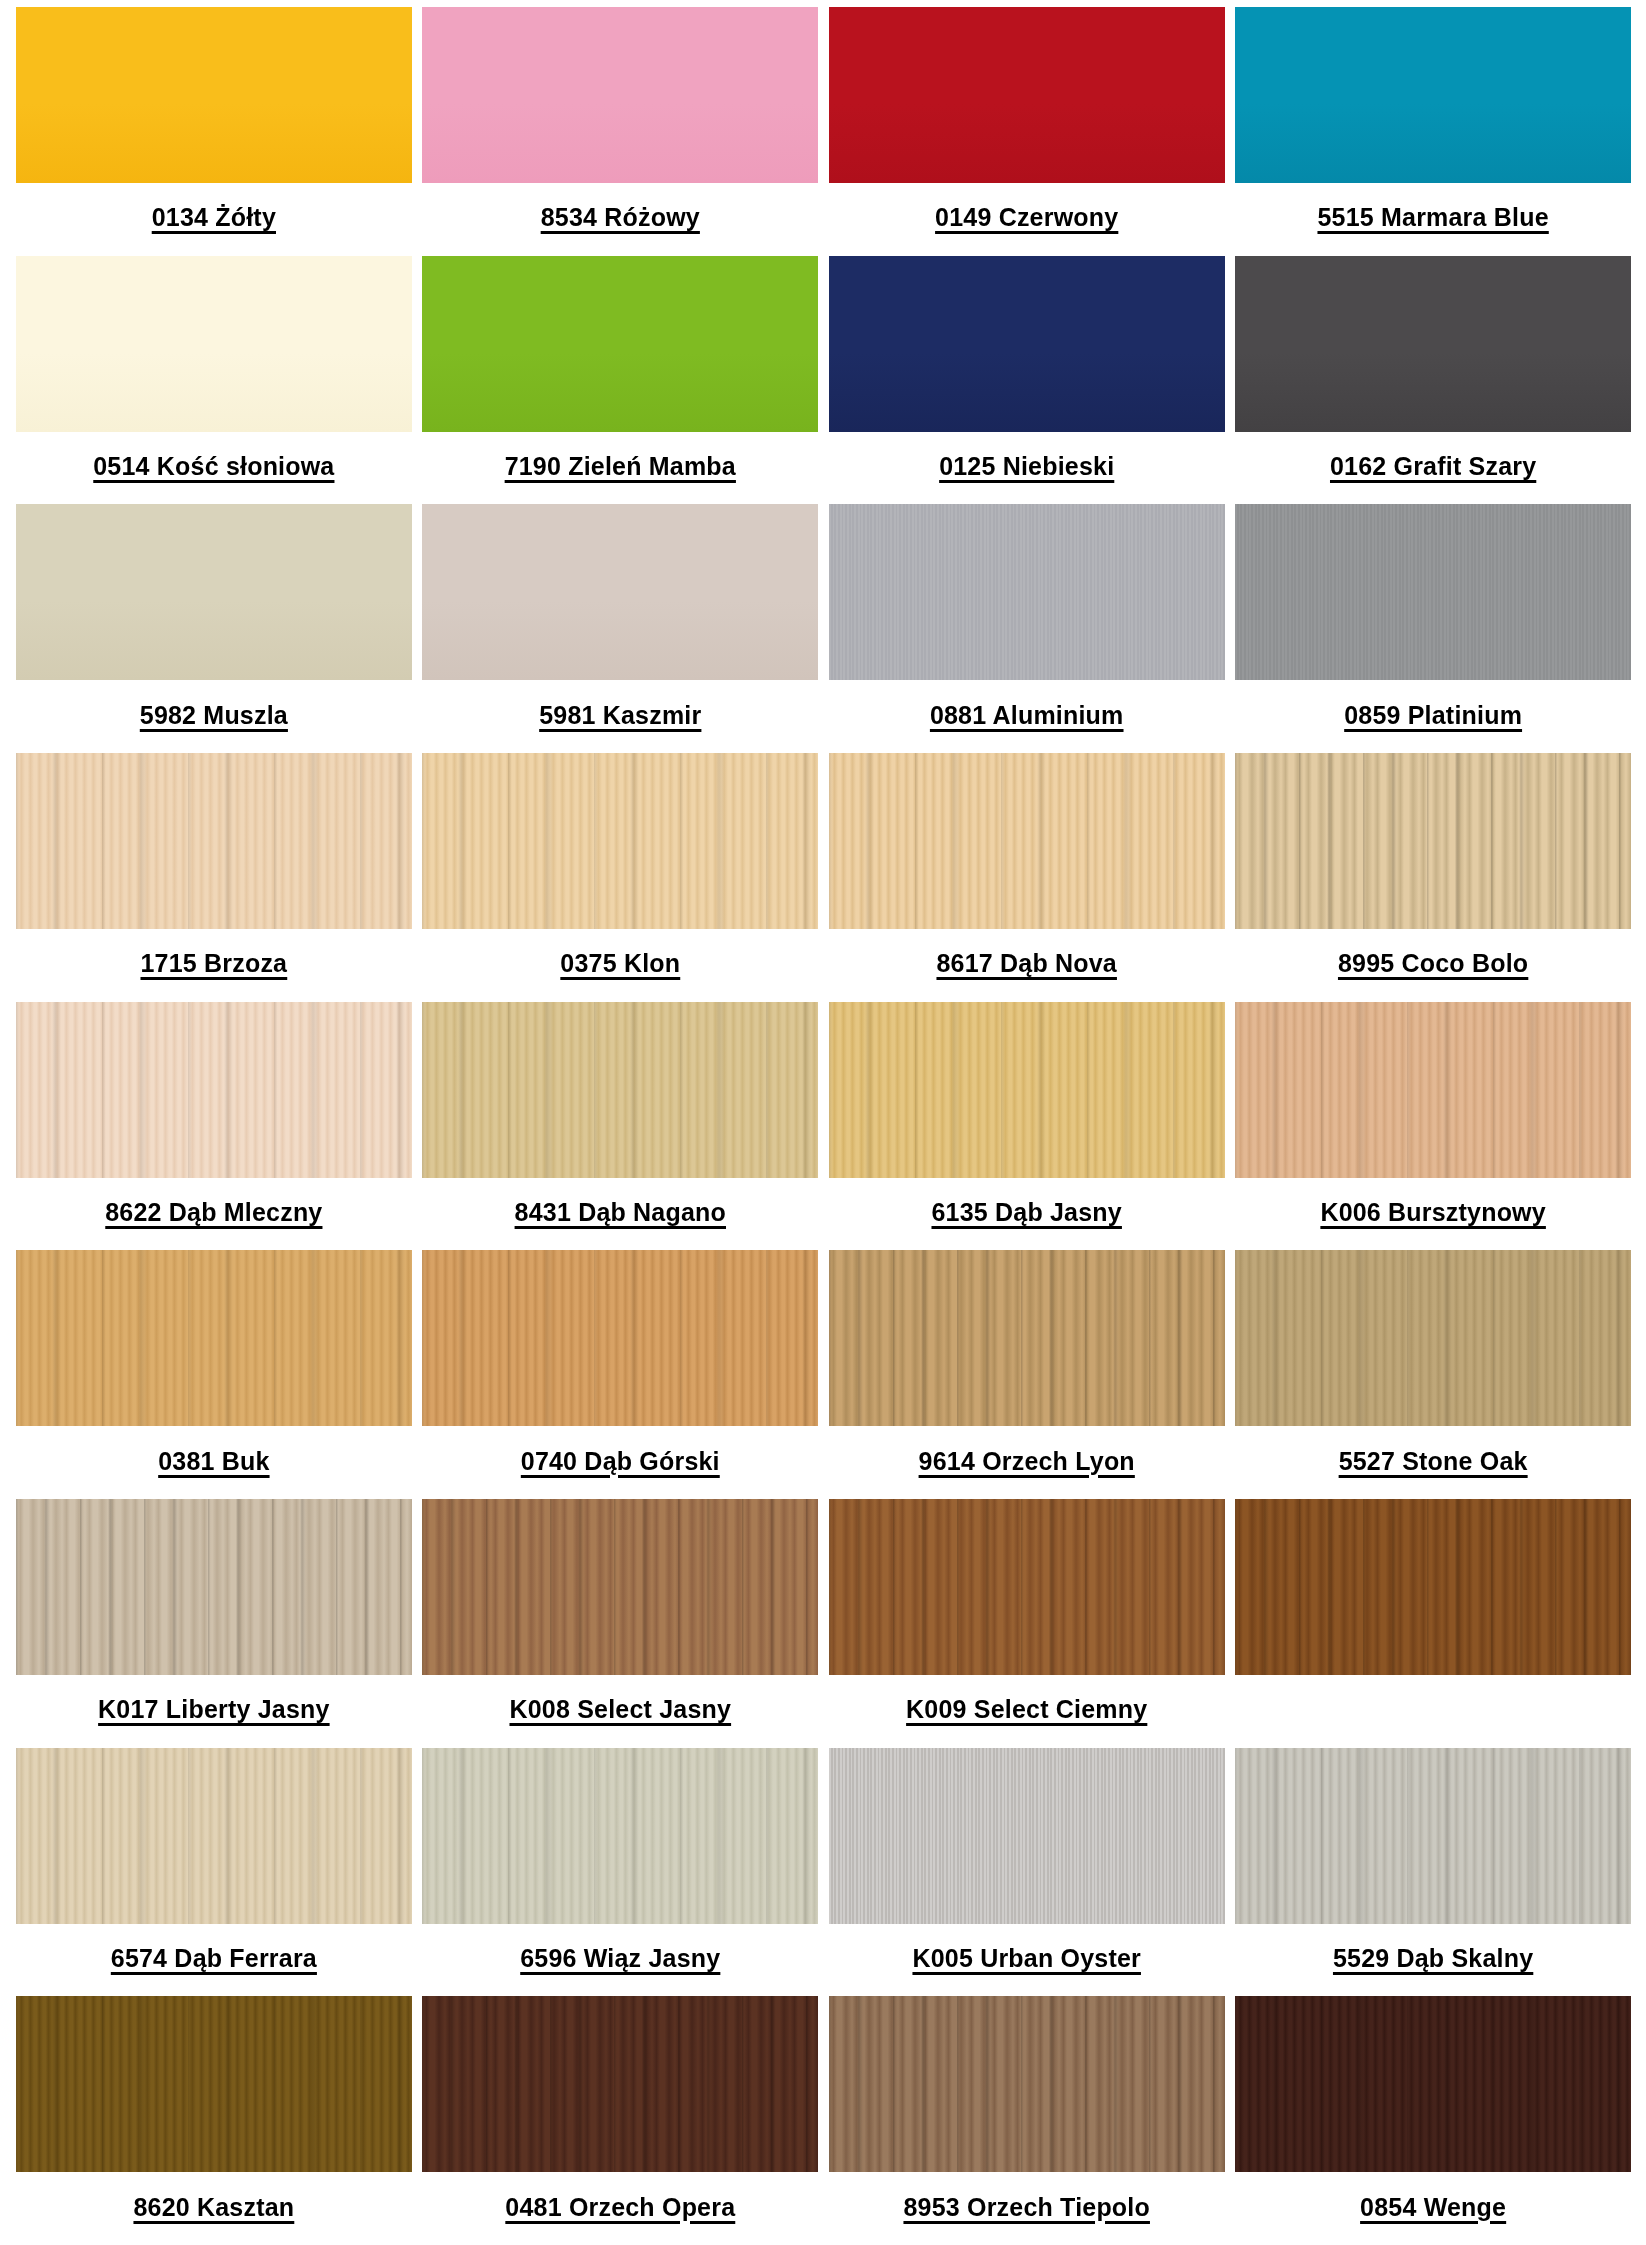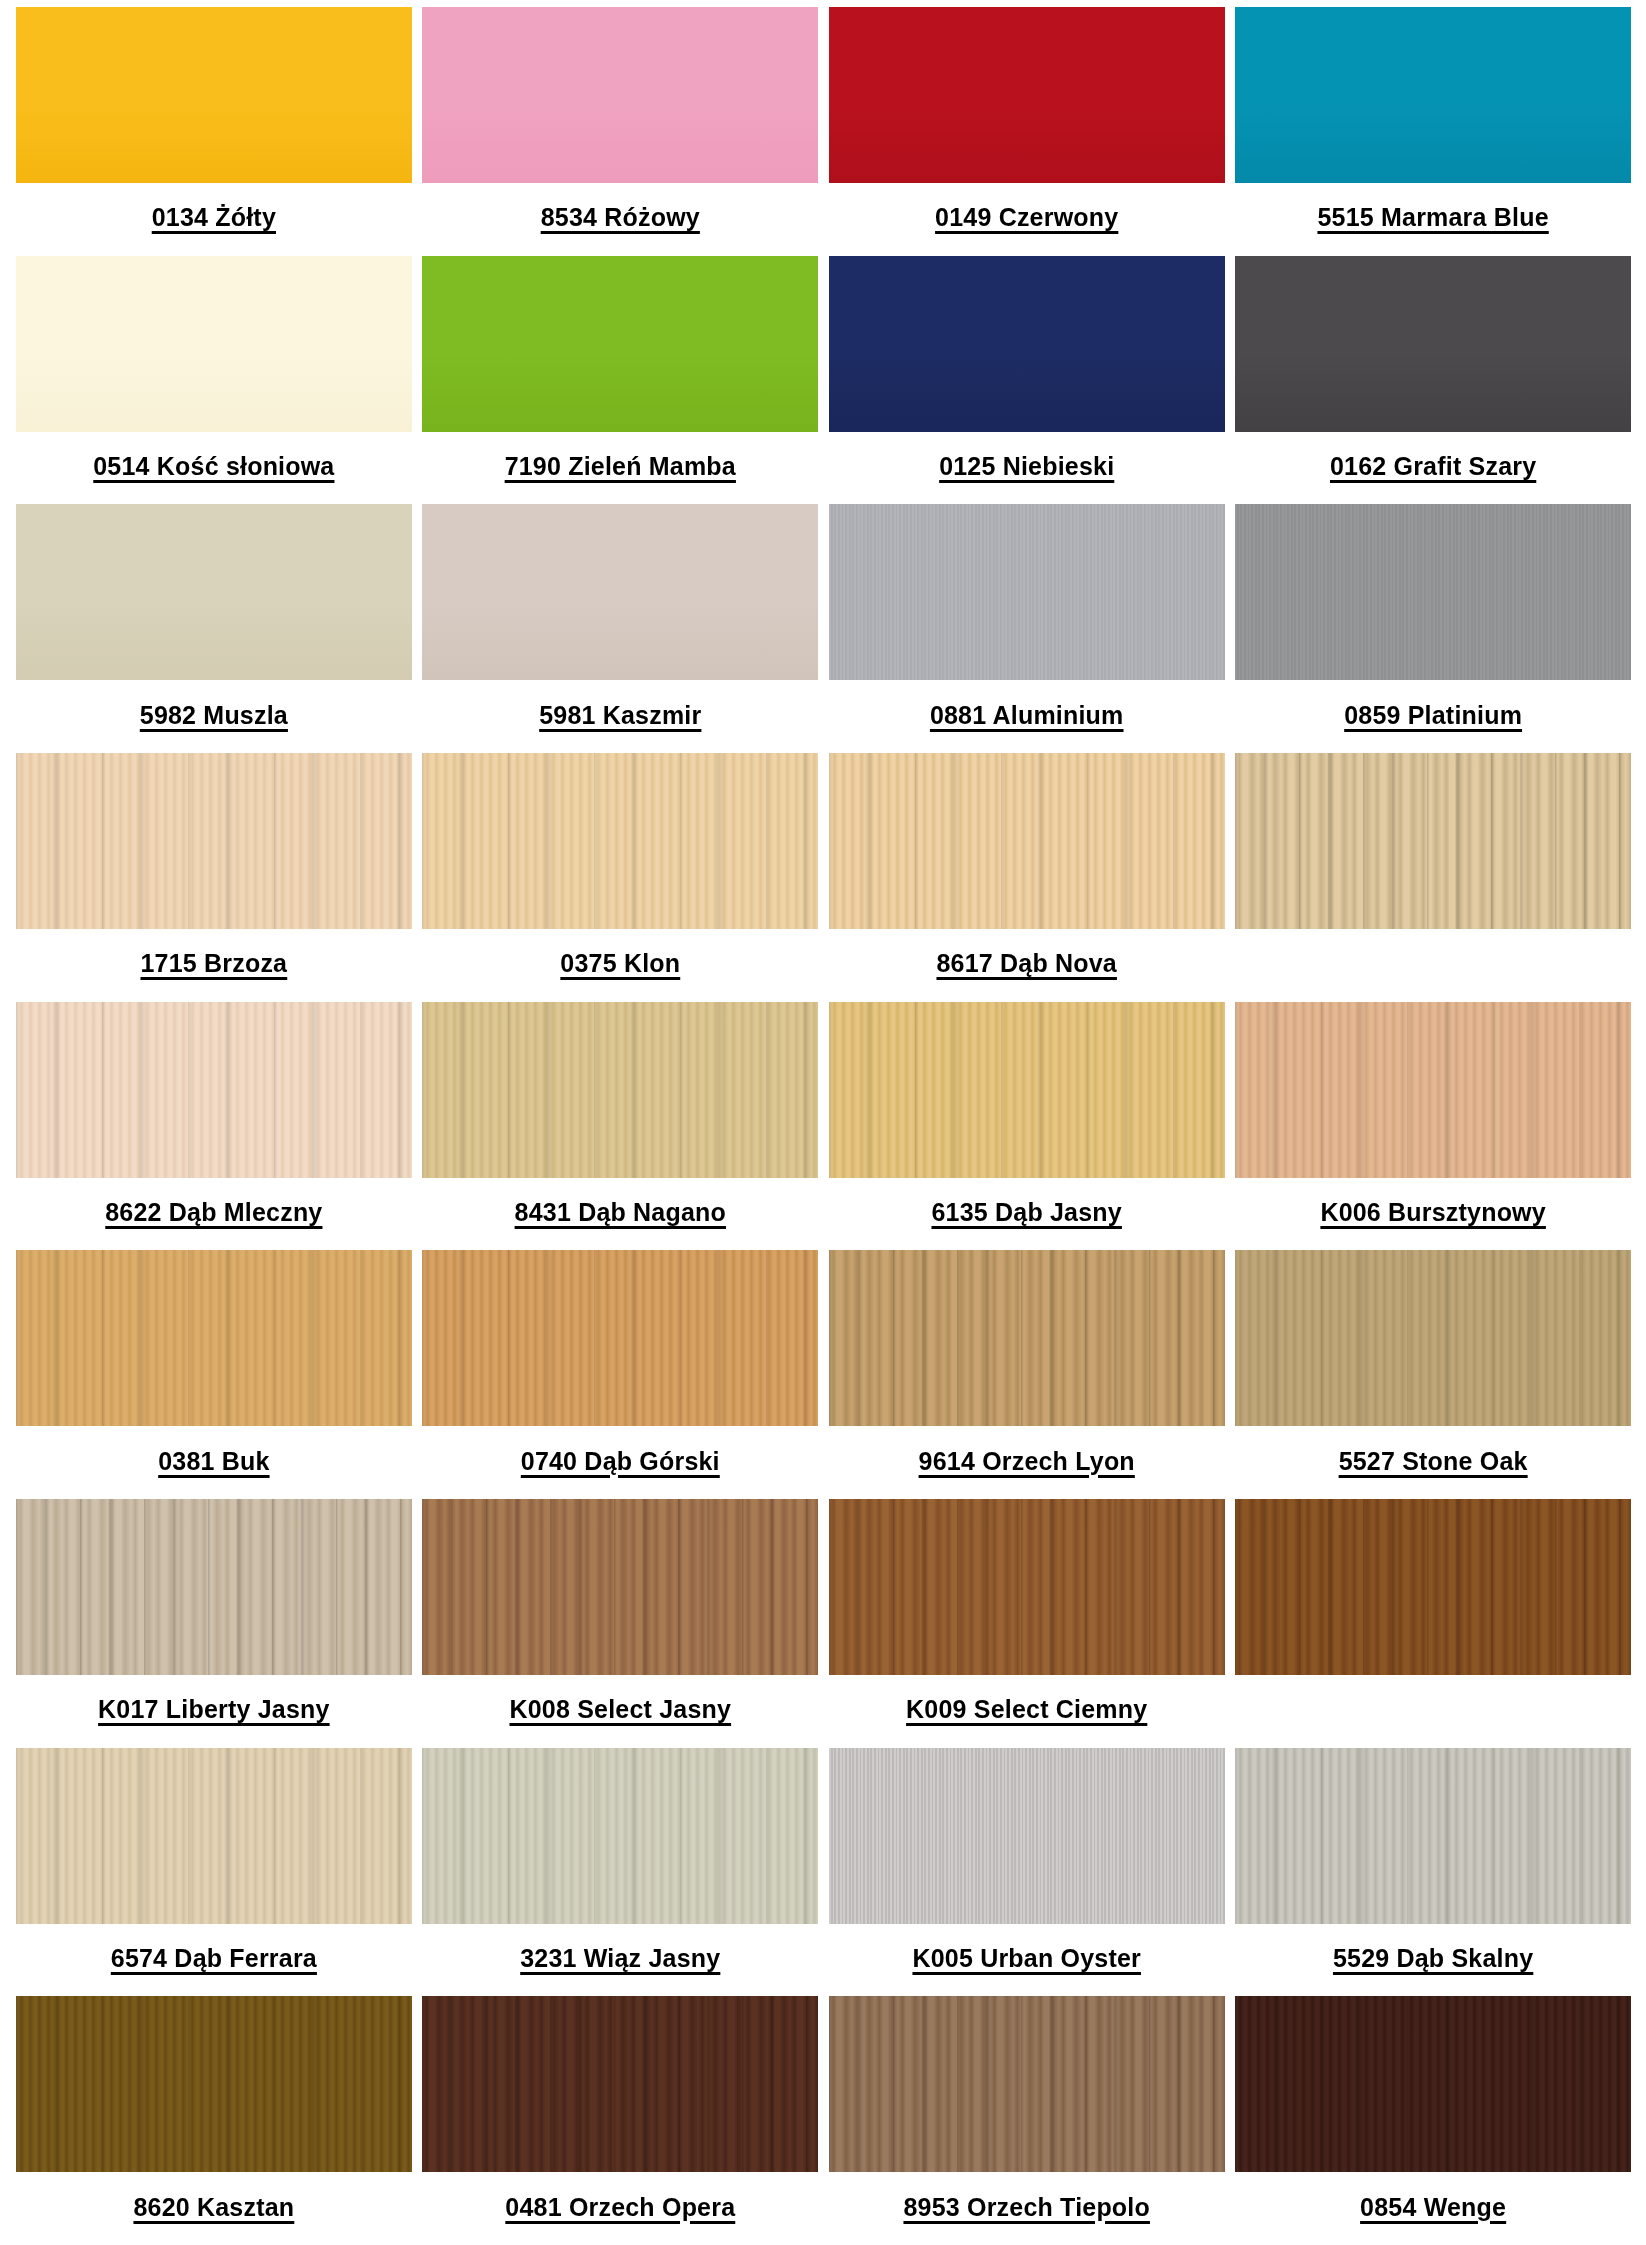--- a/index.html
+++ b/index.html
@@ -199,20 +199,23 @@
           <div class="grain" style="background-image: repeating-linear-gradient(90deg, rgb(239, 210, 166) 0px, rgb(239, 210, 166) 2.7px, rgb(224, 191, 140) 5.3px, rgb(239, 210, 166) 9px), repeating-linear-gradient(90deg, rgba(0, 0, 0, 0.1) 0px, rgba(0, 0, 0, 0) 3.6px, rgba(0, 0, 0, 0) 36px, rgba(0, 0, 0, 0.09) 39px, rgba(0, 0, 0, 0) 45px, rgba(0, 0, 0, 0) 86px); background-blend-mode: multiply;"></div>
         </div>
         <div class="label-wrap">
           <div class="label">8617 Dąb Nova</div>
         </div>
       </div>
       <div class="cell">
         <div class="swatch" style="background-color: rgb(227, 204, 164);">
           <div class="grain" style="background-image: repeating-linear-gradient(90deg, rgb(227, 204, 164) 0px, rgb(200, 178, 137) 4.5px, rgb(227, 204, 164) 8px, rgb(227, 204, 164) 12.5px, rgb(200, 178, 137) 17px, rgb(227, 204, 164) 23px), repeating-linear-gradient(90deg, rgba(0, 0, 0, 0.18) 0px, rgba(0, 0, 0, 0) 2.7px, rgba(0, 0, 0, 0) 28px, rgba(0, 0, 0, 0.16) 30px, rgba(0, 0, 0, 0) 34px, rgba(0, 0, 0, 0) 64px); background-blend-mode: multiply;"></div>
         </div>
+        <div class="label-wrap">
+          <div class="label">8995 Coco Bolo</div>
+        </div>
       </div>
       <div class="cell">
         <div class="swatch" style="background-color: rgb(242, 220, 200);">
           <div class="grain" style="background-image: repeating-linear-gradient(90deg, rgb(242, 220, 200) 0px, rgb(242, 220, 200) 2.7px, rgb(232, 204, 179) 5.3px, rgb(242, 220, 200) 9px), repeating-linear-gradient(90deg, rgba(0, 0, 0, 0.1) 0px, rgba(0, 0, 0, 0) 3.6px, rgba(0, 0, 0, 0) 36px, rgba(0, 0, 0, 0.09) 39px, rgba(0, 0, 0, 0) 45px, rgba(0, 0, 0, 0) 86px); background-blend-mode: multiply;"></div>
         </div>
         <div class="label-wrap">
           <div class="label">8622 Dąb Mleczny</div>
         </div>
       </div>
       <div class="cell">
@@ -306,21 +309,21 @@
         </div>
         <div class="label-wrap">
           <div class="label">6574 Dąb Ferrara</div>
         </div>
       </div>
       <div class="cell">
         <div class="swatch" style="background-color: rgb(211, 209, 191);">
           <div class="grain" style="background-image: repeating-linear-gradient(90deg, rgb(211, 209, 191) 0px, rgb(211, 209, 191) 2.7px, rgb(195, 193, 173) 5.3px, rgb(211, 209, 191) 9px), repeating-linear-gradient(90deg, rgba(0, 0, 0, 0.1) 0px, rgba(0, 0, 0, 0) 3.6px, rgba(0, 0, 0, 0) 36px, rgba(0, 0, 0, 0.09) 39px, rgba(0, 0, 0, 0) 45px, rgba(0, 0, 0, 0) 86px); background-blend-mode: multiply;"></div>
         </div>
         <div class="label-wrap">
-          <div class="label">3231 Wiąz Jasny</div>
+          <div class="label">6596 Wiąz Jasny</div>
         </div>
       </div>
       <div class="cell">
         <div class="swatch" style="background-color: rgb(207, 205, 203);">
           <div class="grain" style="background-image: repeating-linear-gradient(90deg, rgb(207, 205, 203) 0px, rgb(207, 205, 203) 1.8px, rgb(188, 185, 182) 1.8px, rgb(188, 185, 182) 3.6px); background-blend-mode: multiply;"></div>
         </div>
         <div class="label-wrap">
           <div class="label">K005 Urban Oyster</div>
         </div>
       </div>

